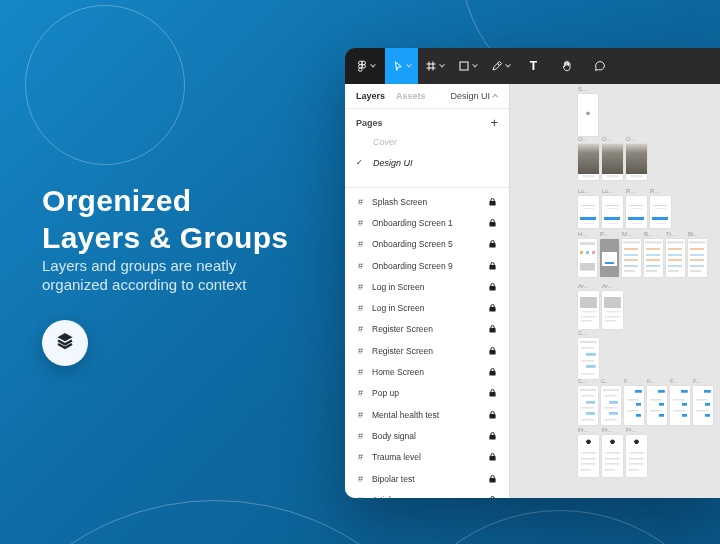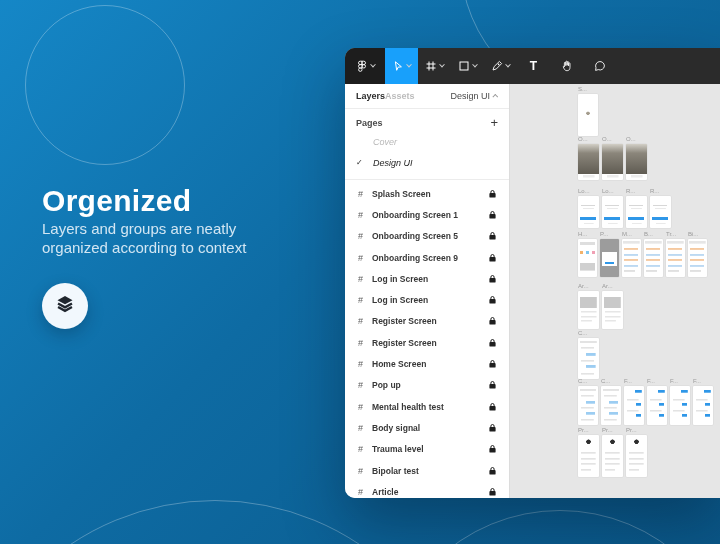--- a/index.html
+++ b/index.html
@@ -46,34 +46,34 @@
     display:flex; flex-direction:column; min-height:0; }
   .panel-header { height:25px; flex:none; display:flex; align-items:center;
     padding:0 11px; border-bottom:1px solid #ececec; gap:11px; }
   .tab { font-size:9px; font-weight:bold; color:#2c2c2c; cursor:pointer; }
   .tab.inactive { color:#bcbcbc; font-weight:bold; }
   .page-selector { margin-left:auto; font-size:9px; color:#4a4a4a;
     display:flex; align-items:center; gap:4px; cursor:pointer; }
   .chev-up { width:4px; height:4px; border-left:1px solid #9a9a9a; border-top:1px solid #9a9a9a;
     transform:rotate(45deg) translateY(1px); }
 
-  .pages-section { flex:none; padding:5px 11px 6px; border-bottom:1px solid #ececec; }
+  .pages-section { flex:none; padding:5px 11px 14px; border-bottom:1px solid #ececec; }
   .pages-head { height:17px; display:flex; align-items:center; justify-content:space-between; }
   .pages-title { font-size:9px; font-weight:bold; color:#4a4a4a; }
   .plus-btn { font-size:13px; color:#3a3a3a; line-height:1; cursor:pointer; font-weight:300; }
   .page-item { display:flex; align-items:center; height:21px; font-size:9px; color:#b8b8b8; cursor:pointer; }
   .page-item .check { width:17px; font-size:8px; color:#1e1e1e; visibility:hidden; }
   .page-item.selected { color:#1e1e1e; }
   .page-item.selected .check { visibility:visible; }
   .page-item .pg-label { padding-left:0;font-style:italic; }
 
   .layers-list { flex:1; overflow:hidden; padding-top:3px; }
   .layer-row { display:flex; align-items:center; height:21.3px; padding:0 13px; cursor:pointer; }
   .frame-ic { width:14px; font-size:9px; color:#5f5f5f; flex:none; }
-  .layer-name { flex:1; font-size:8.5px; font-weight:bold; color:#383838;
+  .layer-name { flex:1; font-size:8.5px; font-weight:normal; color:#383838;
     white-space:nowrap; overflow:hidden; }
   .lock-ic { flex:none; display:flex; cursor:pointer; }
 
   
   .canvas { flex:1; position:relative; background:#e6e6e6; min-width:0; }
   .thumb-row { position:absolute; display:flex; gap:3px; }
   .thumb-cell { display:flex; flex-direction:column; }
   .thumb-label { font-size:6px; line-height:7px; color:#9a9a9a; margin-bottom:1px;
     white-space:nowrap; overflow:hidden; }
   .thumb { background:#fff; border-radius:1px; box-shadow:0 0 0 .5px rgba(0,0,0,.06);
@@ -145,20 +145,21 @@
 <body>
 
 <div class="deco deco1"></div>
 <div class="deco deco2"></div>
 <div class="deco deco3"></div>
 <div class="deco deco4"></div>
 
 <div class="hero">
   <div class="hero-title">
     <div>Orgenized</div>
+    <div>Layers &amp; Groups</div>
   </div>
   <div class="hero-sub">
     <div>Layers and groups are neatly</div>
     <div>organized according to context</div>
   </div>
   <div class="hero-badge">
     <span>
       <svg width="22" height="22" viewBox="0 0 24 24">
         <path d="M12 3.2l8.2 4.6L12 12.4 3.8 7.8z" fill="#20262e"></path>
         <path d="M4.4 11.4l7.6 4.3 7.6-4.3" fill="none" stroke="#20262e" stroke-width="2.6"></path>
@@ -233,21 +234,21 @@
         <span style="display: flex;">
           <svg width="12" height="12" viewBox="0 0 12 12">
             <path d="M10.4 6A4.4 4.4 0 1 0 2 7.8L1.6 10.4l2.7-.8A4.4 4.4 0 0 0 10.4 6z" fill="none" stroke="#fff" stroke-width=".9" stroke-linejoin="round"></path>
           </svg>
         </span>
       </div>
     </div>
   <div class="main">
     <div class="panel">
       <div class="panel-header">
-        <span id="tabs" style="display:flex;">
+        <span id="tabs" style="display:flex;gap:11px;">
             <span class="tab">Layers</span>
             <span class="tab inactive">Assets</span>
           </span>
         <span class="page-selector">
           <span>Design UI</span>
           <span class="chev-up"></span>
         </span>
       </div>
       <div class="pages-section">
         <div class="pages-head">

